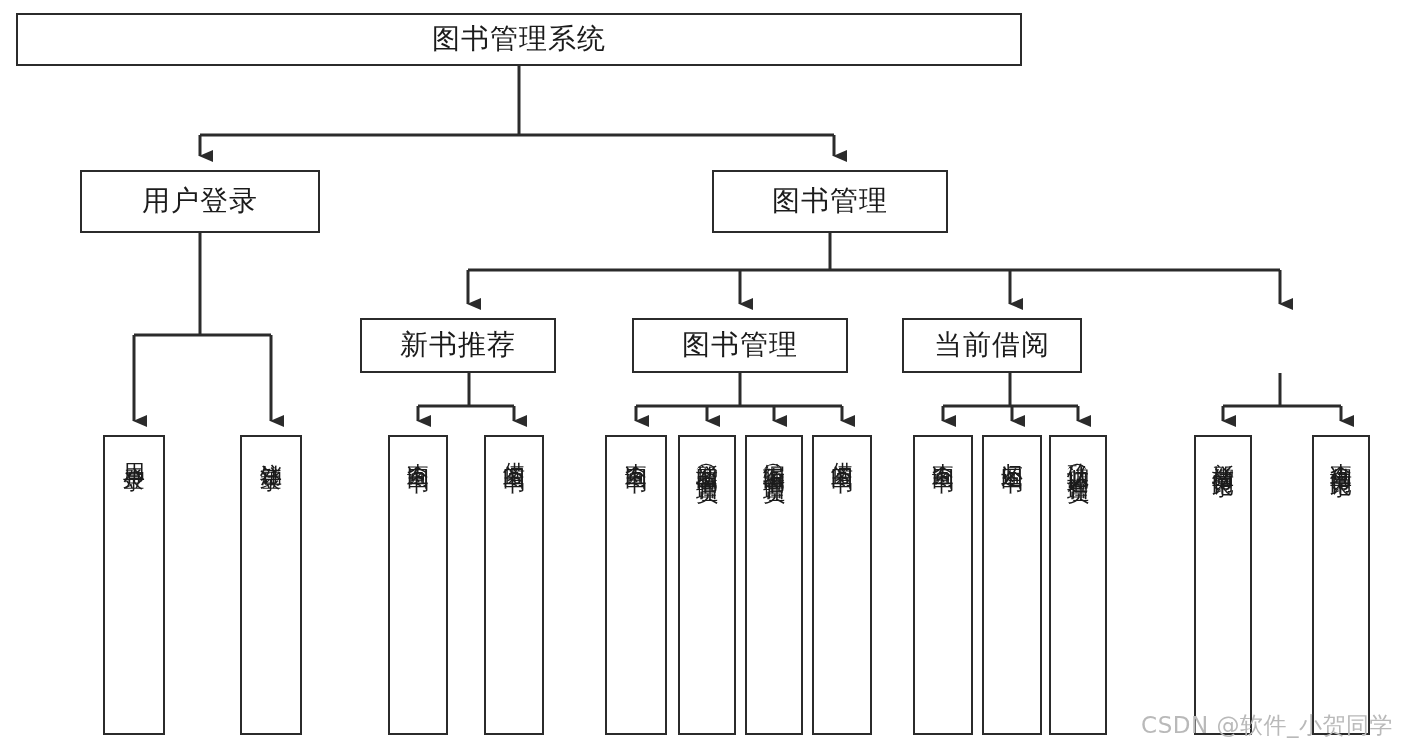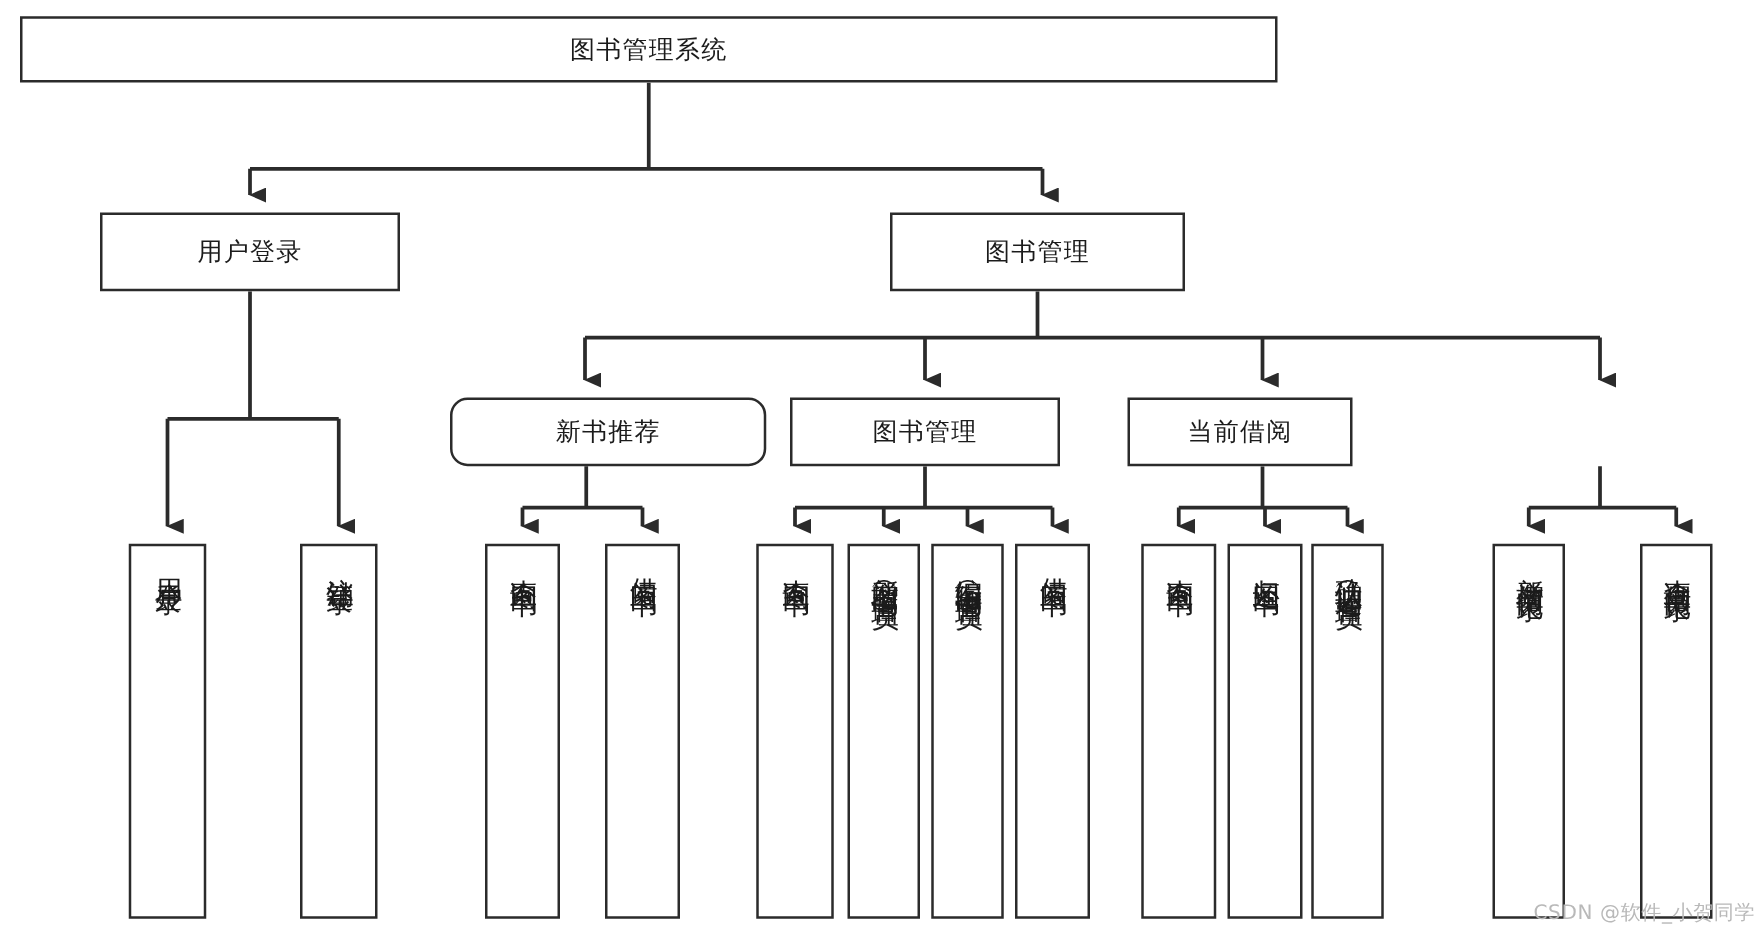--- a/index.html
+++ b/index.html
@@ -25,21 +25,21 @@
     position:absolute;
     box-sizing:border-box;
     background:#ffffff;
     border:2.5px solid #2b2b2b;
     display:flex;
     align-items:center;
     justify-content:center;
     z-index:2;
   }
   .node-label{
-    font-size:20px;
+    font-size:28px;
     line-height:1.15;
     letter-spacing:1px;
     color:#1b1b1b;
     white-space:nowrap;
     text-align:center;
   }
   .node.leaf{
     align-items:flex-start;
     padding-top:8px;
   }
@@ -50,23 +50,23 @@
     font-size:22px;
     letter-spacing:3px;
     line-height:1.0;
     max-height:285px;
   }
   .node.leaf.tall .node-label{
     max-height:290px;
   }
   #watermark{
     position:absolute;
-    right:1px;
+    right:12px;
     bottom:6px;
-    font-size:16px;
+    font-size:23px;
     color:#b9b9b9;
     letter-spacing:0.5px;
     z-index:5;
     white-space:nowrap;
     pointer-events:none;
   }
 </style>
 </head>
 <body>
 
@@ -126,21 +126,21 @@
     <span class="node-label">图书管理系统</span>
   </div>
 
   <div class="node" style="left: 80px; top: 170px; width: 240px; height: 63px; border-color: rgb(43, 43, 43); background: rgb(255, 255, 255);">
     <span class="node-label">用户登录</span>
   </div>
   <div class="node" style="left: 712px; top: 170px; width: 236px; height: 63px; border-color: rgb(43, 43, 43); background: rgb(255, 255, 255);">
     <span class="node-label">图书管理</span>
   </div>
 
-  <div class="node" style="left: 360px; top: 318px; width: 253px; height: 55px; border-color: rgb(43, 43, 43); background: rgb(255, 255, 255); border-radius: 14px;">
+  <div class="node" style="left: 360px; top: 318px; width: 196px; height: 55px; border-color: rgb(43, 43, 43); background: rgb(255, 255, 255);">
     <span class="node-label">新书推荐</span>
   </div>
   <div class="node" style="left: 632px; top: 318px; width: 216px; height: 55px; border-color: rgb(43, 43, 43); background: rgb(255, 255, 255);">
     <span class="node-label">图书管理</span>
   </div>
   <div class="node" style="left: 902px; top: 318px; width: 180px; height: 55px; border-color: rgb(43, 43, 43); background: rgb(255, 255, 255);">
     <span class="node-label">当前借阅</span>
   </div>
 
   <div class="node leaf" style="left: 103px; top: 435px; width: 62px; height: 300px; border-color: rgb(43, 43, 43); background: rgb(255, 255, 255);">

